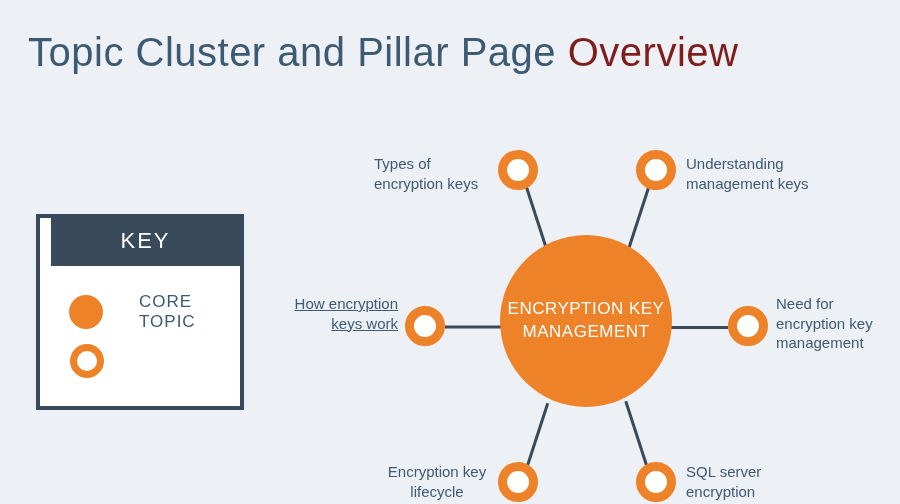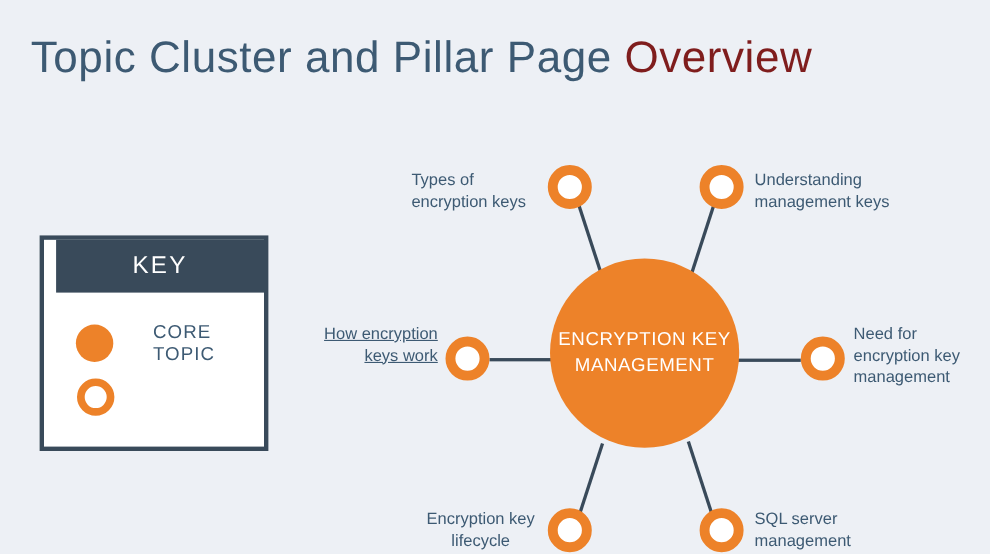--- a/index.html
+++ b/index.html
@@ -185,14 +185,14 @@
   <div class="node n3"></div>
   <div class="node n4"></div>
   <div class="node n5"></div>
   <div class="node n6"></div>
 
   <div class="node-label l1">Types of encryption keys</div>
   <div class="node-label l2">Understanding management keys</div>
   <div class="node-label l3">How encryption keys work</div>
   <div class="node-label l4">Need for encryption key management</div>
   <div class="node-label l5">Encryption key lifecycle</div>
-  <div class="node-label l6">SQL server management</div>
+  <div class="node-label l6">SQL server encryption</div>
 </div>
 
 </body></html>

